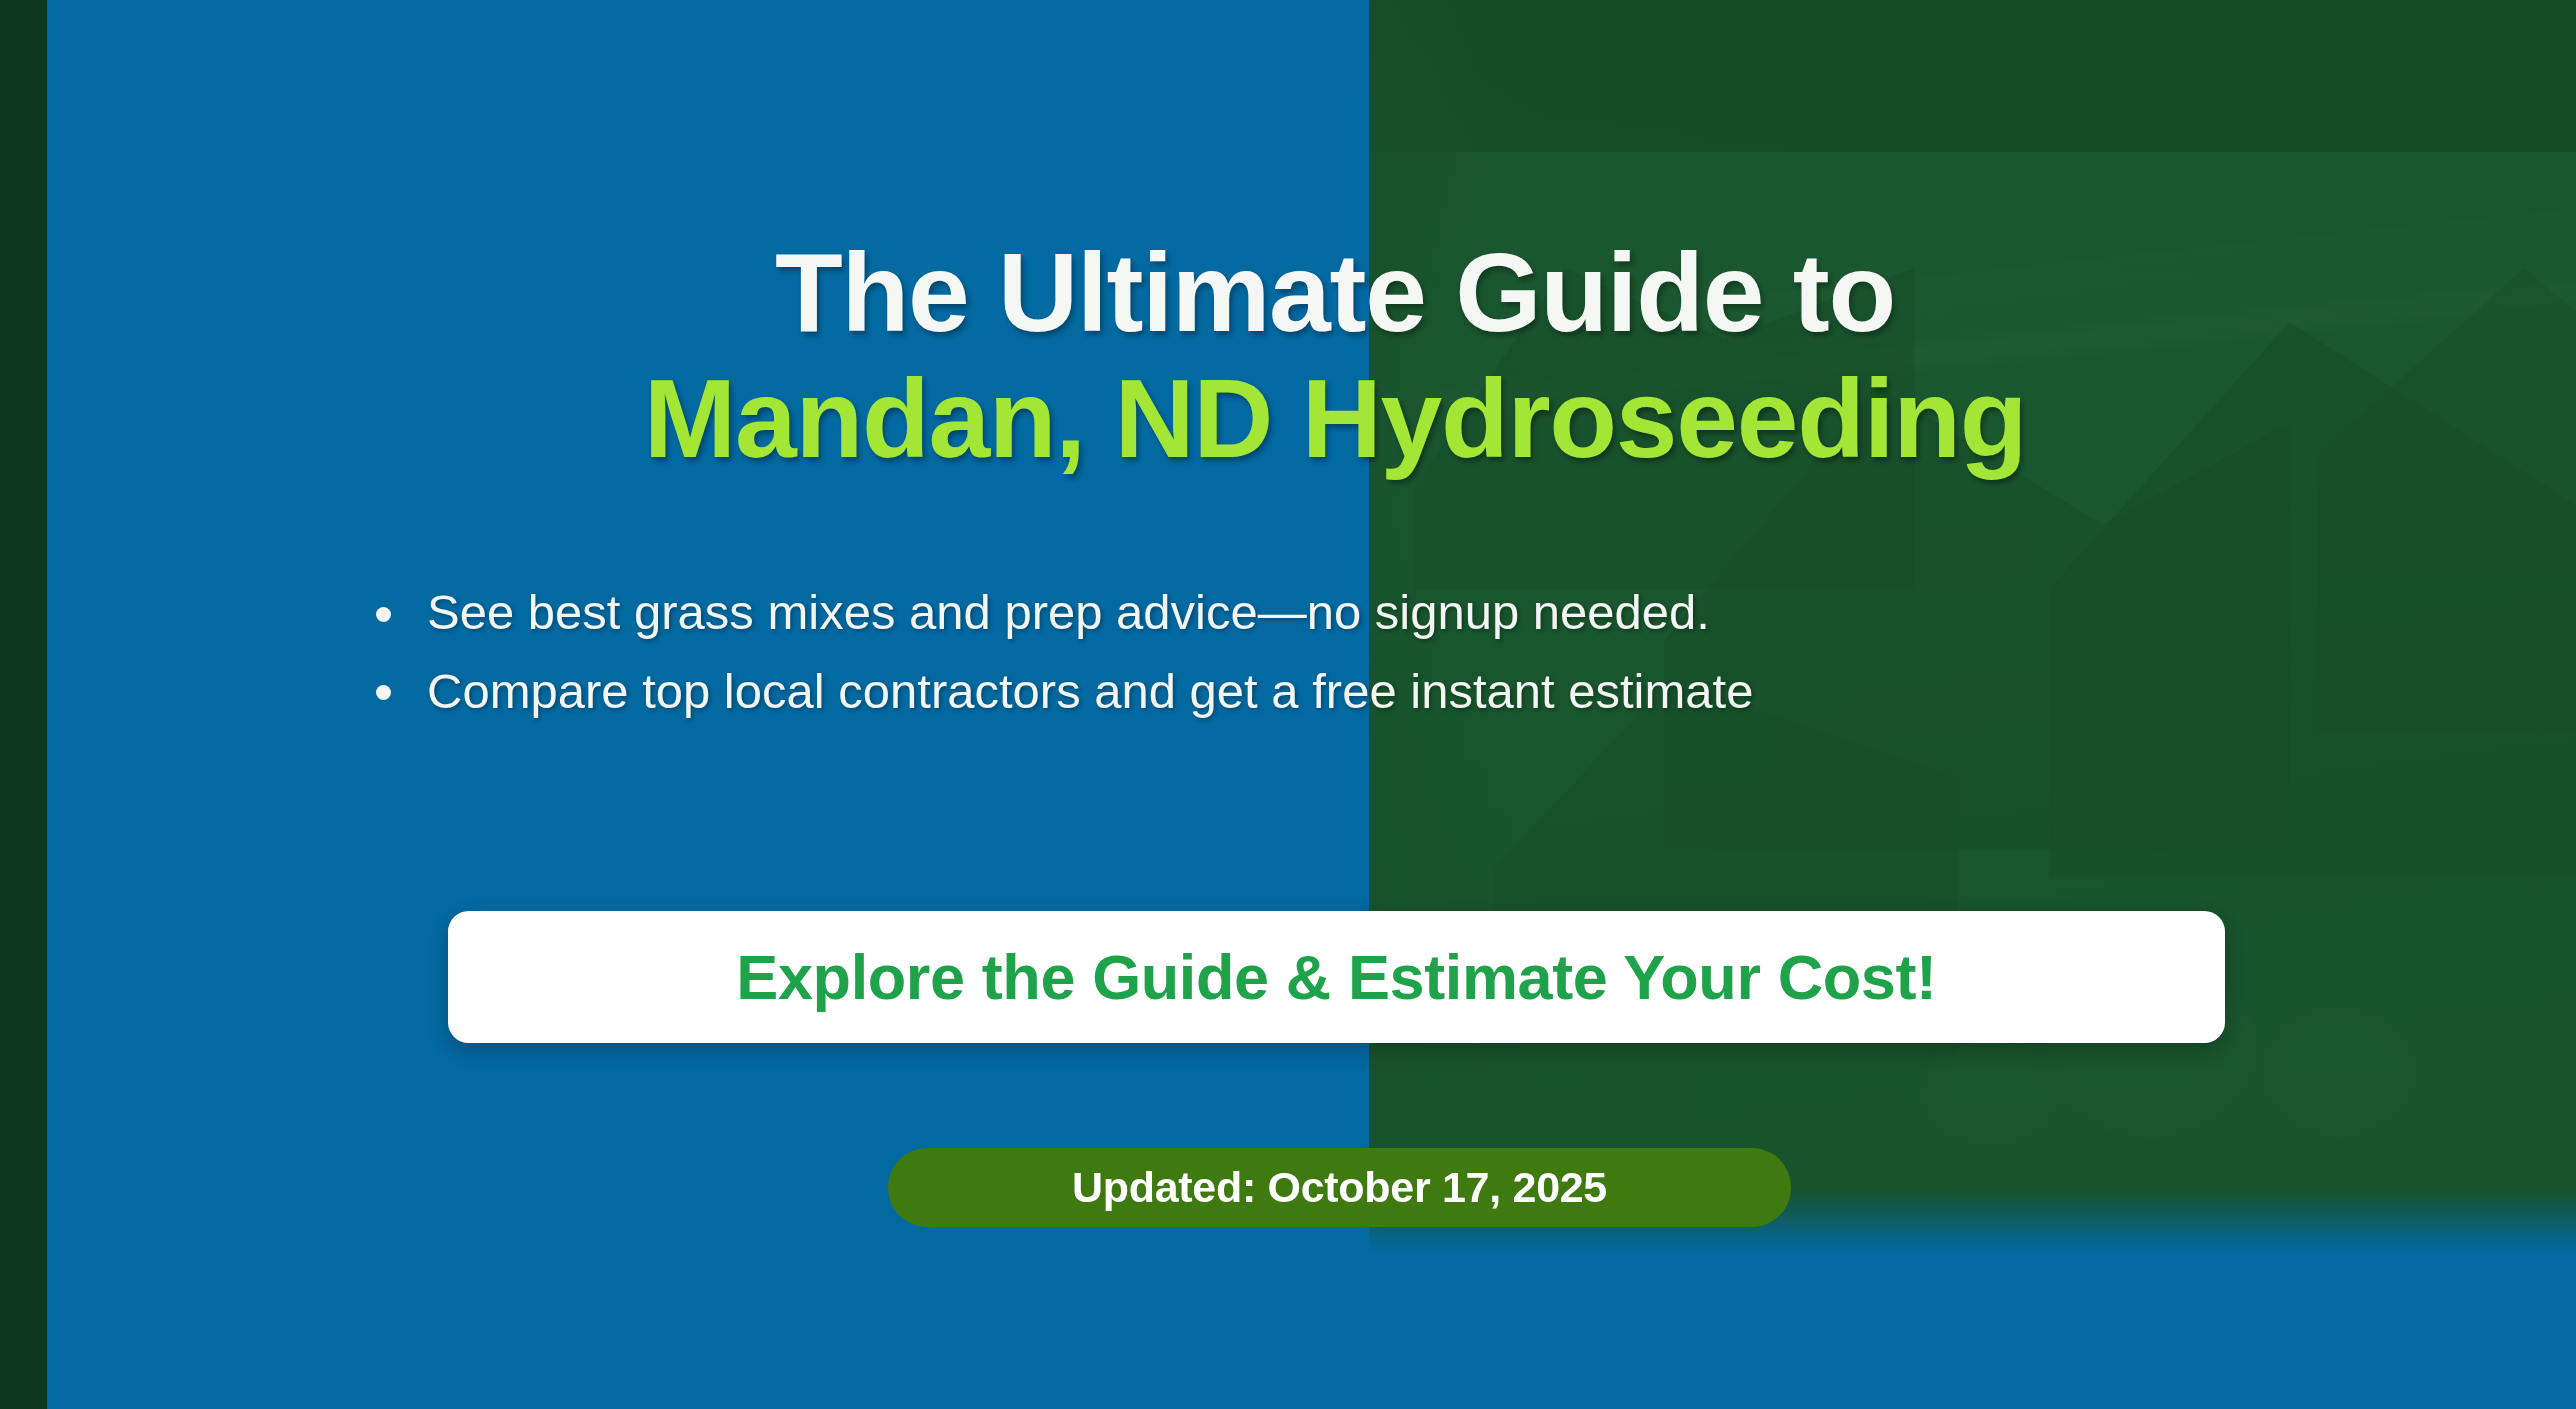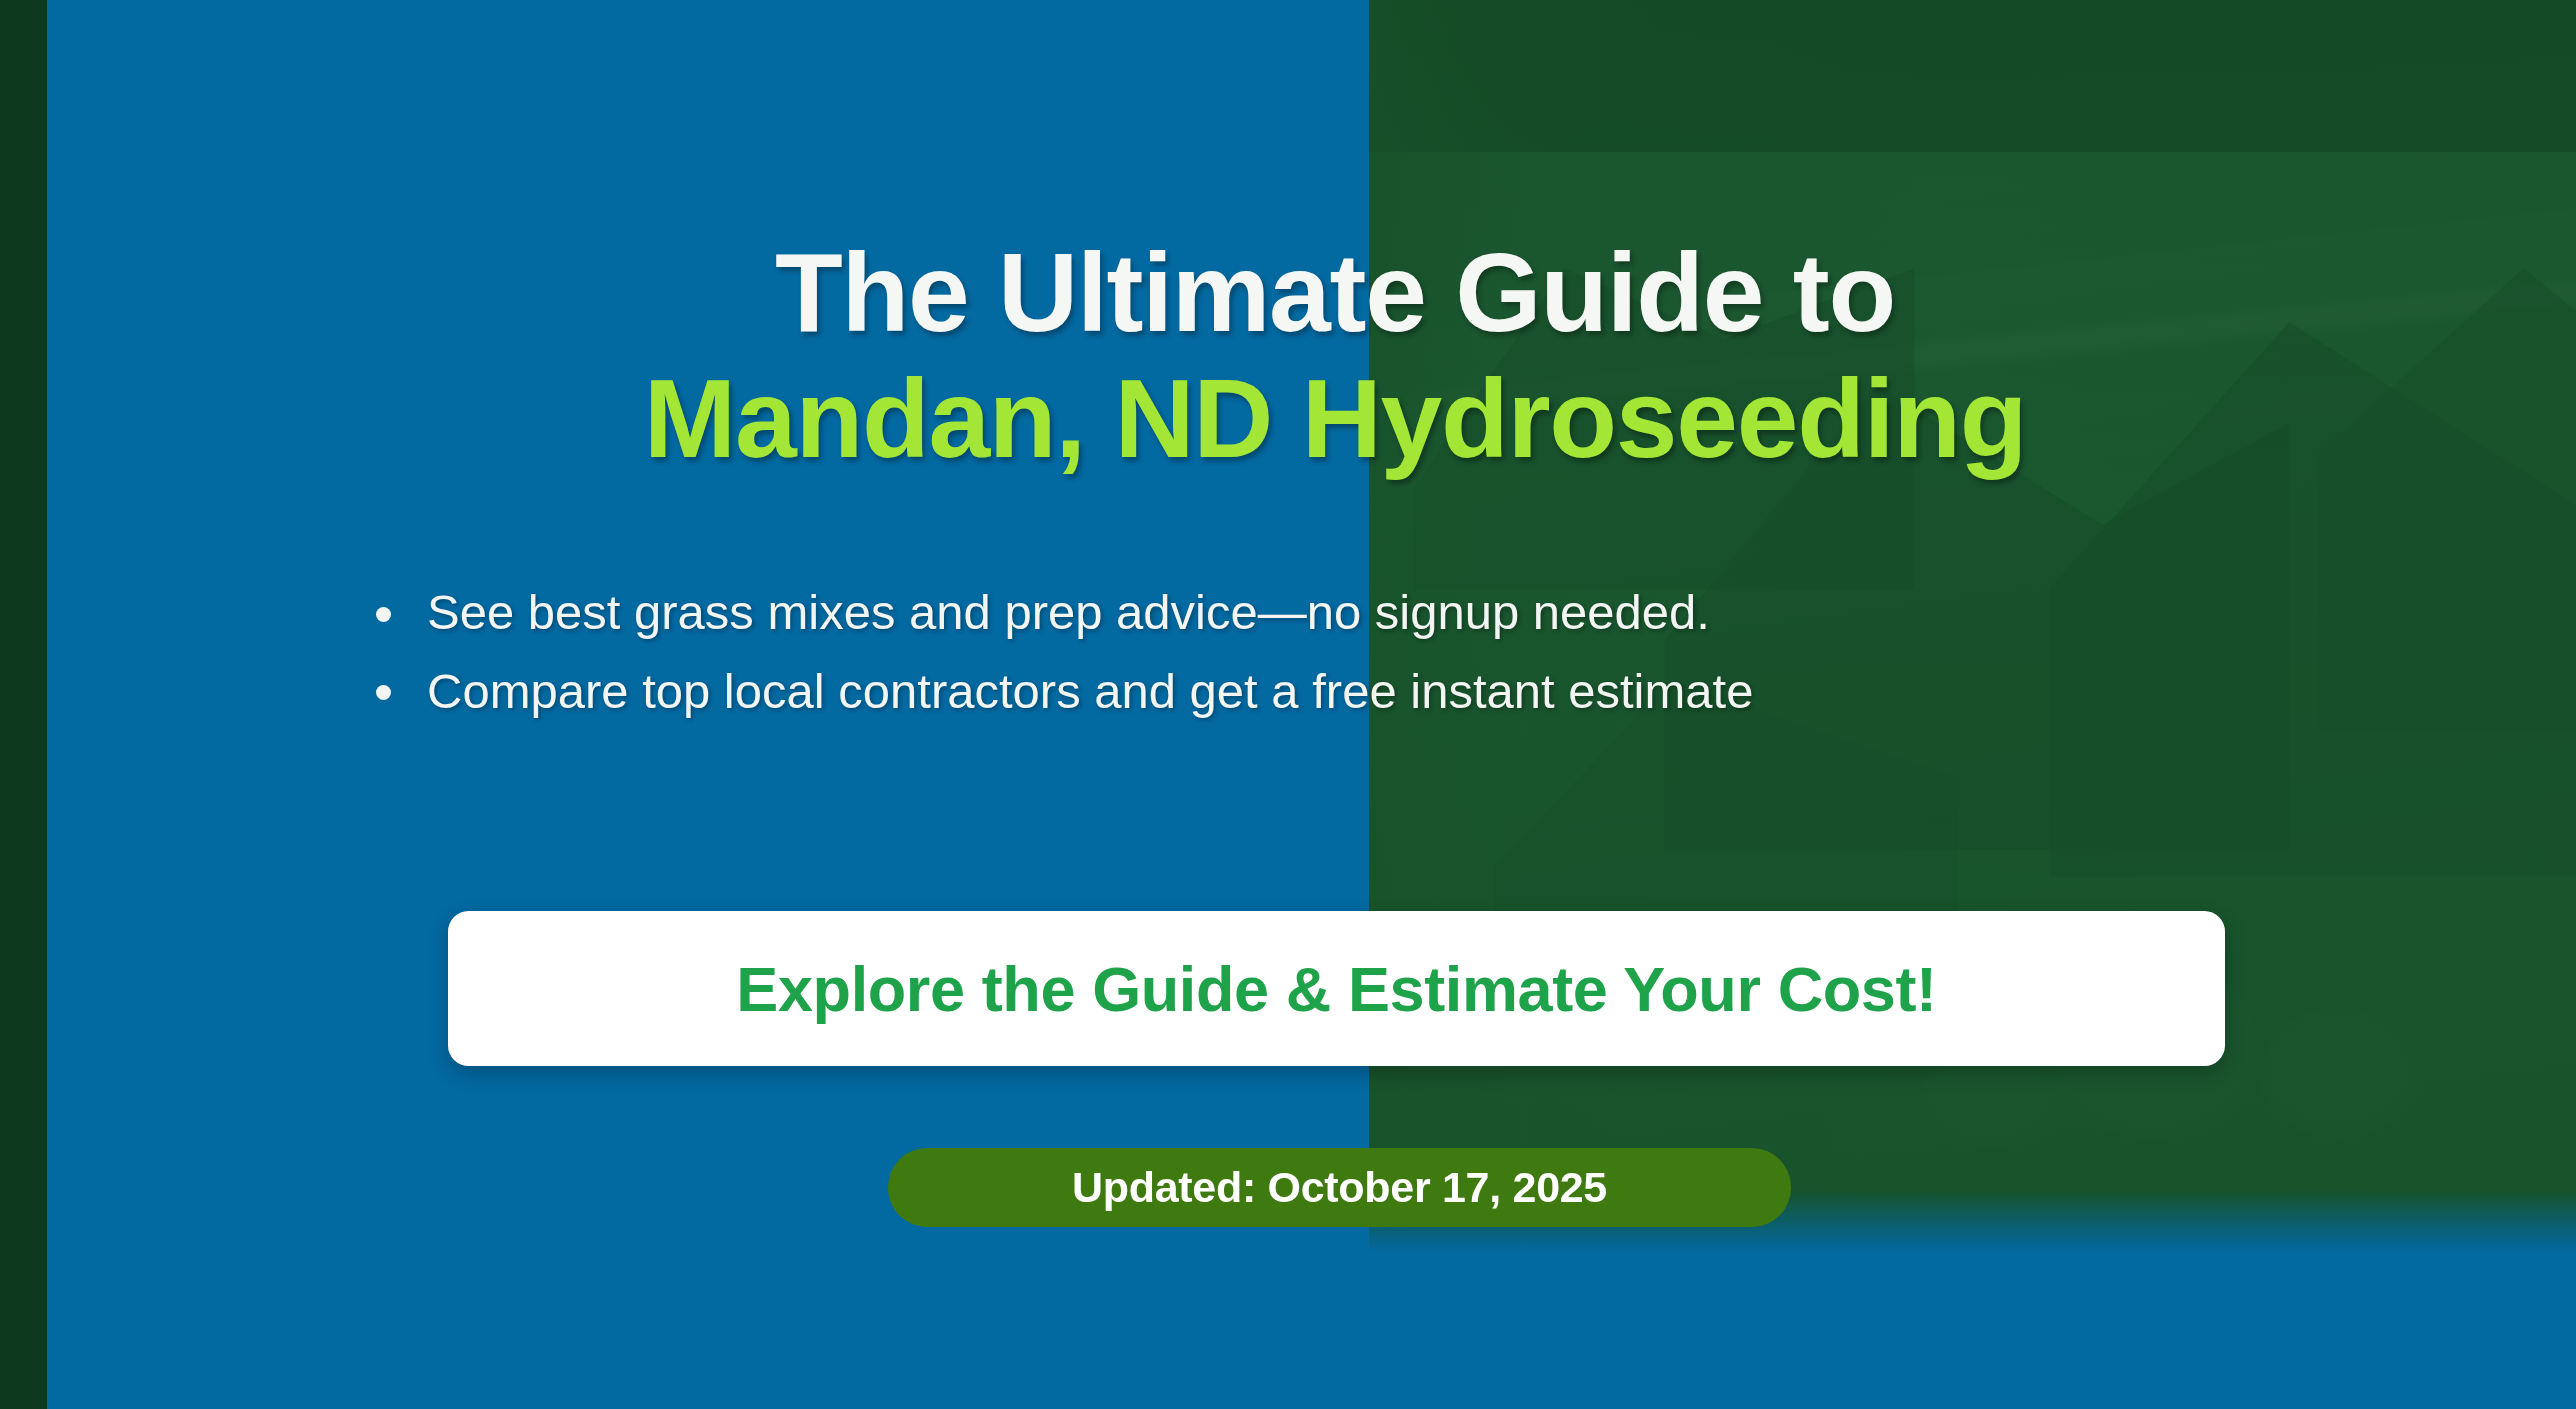--- a/index.html
+++ b/index.html
@@ -118,21 +118,21 @@
   }
   .bullets li:last-child{margin-bottom:0;}
   .bullets li .dot{
     position:absolute;left:7.2px;top:21.5px;
     width:15px;height:15px;border-radius:50%;
     background:#F2F5F2;
   }
 
   .cta{
     position:absolute;left:401px;top:911px;
-    width:1777px;height:155px;
+    width:1777px;height:132px;
     background:#FFFFFF;
     border:none;
     border-radius:20.6px;
     box-shadow:0 7.2px 19.7px rgba(0,0,0,.22);
     color:#1FA34A;
     font-family:"Liberation Sans","DejaVu Sans",sans-serif;
     font-weight:bold;
     font-size:63px;
     letter-spacing:-0.4px;
     cursor:pointer;

